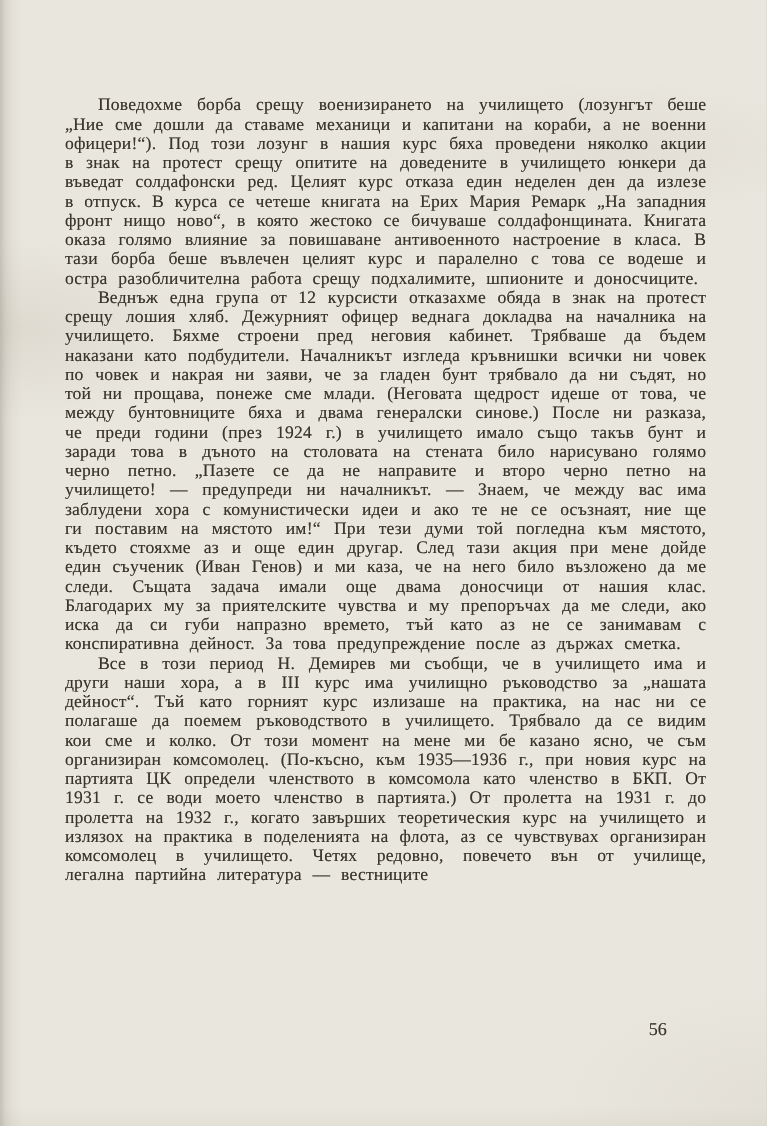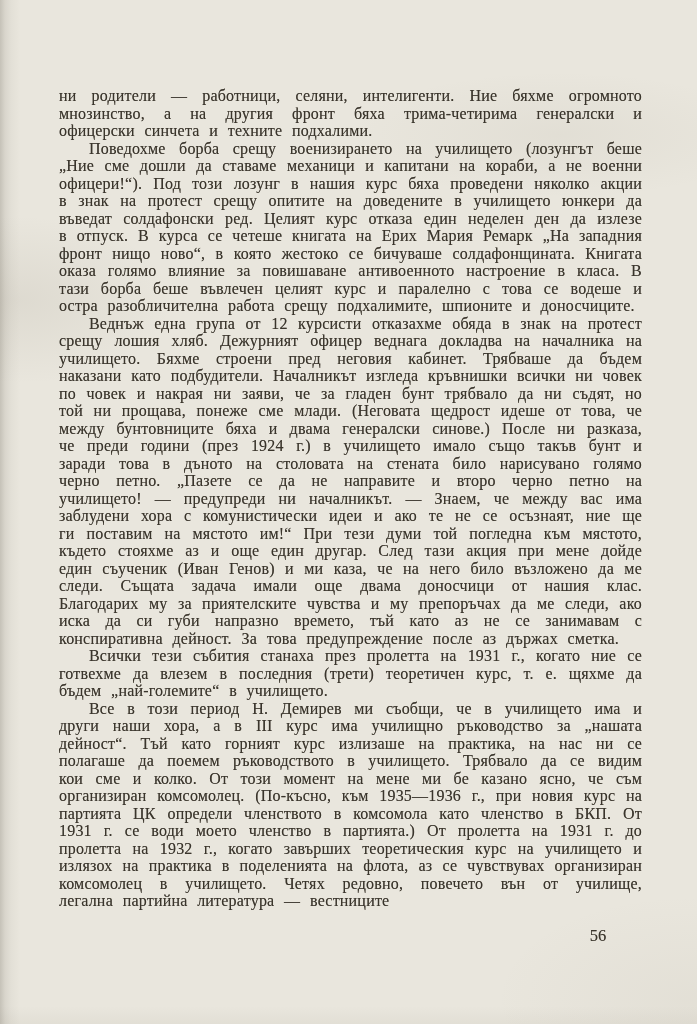--- a/index.html
+++ b/index.html
@@ -59,20 +59,18 @@
     font-size:16.5px;
     color:var(--ink);
     text-shadow:0 0 0.5px rgba(58,53,44,0.5);
   }
 </style>
 </head>
 <body>
 
 <div class="page">
   <div class="text-block">
-    <p class="no-indent">ни родители — работници, селяни, интелигенти. Ние бяхме огромното мнозинство, а на другия фронт бяха трима-четирима генералски и офицерски синчета и техните подхалими.</p>
     <p>Поведохме борба срещу военизирането на училището (лозунгът беше „Ние сме дошли да ставаме механици и капитани на кораби, а не военни офицери!“). Под този лозунг в нашия курс бяха проведени няколко акции в знак на протест срещу опитите на доведените в училището юнкери да въведат солдафонски ред. Целият курс отказа един неделен ден да излезе в отпуск. В курса се четеше книгата на Ерих Мария Ремарк „На западния фронт нищо ново“, в която жестоко се бичуваше солдафонщината. Книгата оказа голямо влияние за повишаване антивоенното настроение в класа. В тази борба беше въвлечен целият курс и паралелно с това се водеше и остра разобличителна работа срещу подхалимите, шпионите и доносчиците.</p>
     <p>Веднъж една група от 12 курсисти отказахме обяда в знак на протест срещу лошия хляб. Дежурният офицер веднага докладва на началника на училището. Бяхме строени пред неговия кабинет. Трябваше да бъдем наказани като подбудители. Началникът изгледа кръвнишки всички ни човек по човек и накрая ни заяви, че за гладен бунт трябвало да ни съдят, но той ни прощава, понеже сме млади. (Неговата щедрост идеше от това, че между бунтовниците бяха и двама генералски синове.) После ни разказа, че преди години (през 1924 г.) в училището имало също такъв бунт и заради това в дъното на столовата на стената било нарисувано голямо черно петно. „Пазете се да не направите и второ черно петно на училището! — предупреди ни началникът. — Знаем, че между вас има заблудени хора с комунистически идеи и ако те не се осъзнаят, ние ще ги поставим на мястото им!“ При тези думи той погледна към мястото, където стояхме аз и още един другар. След тази акция при мене дойде един съученик (Иван Генов) и ми каза, че на него било възложено да ме следи. Същата задача имали още двама доносчици от нашия клас. Благодарих му за приятелските чувства и му препоръчах да ме следи, ако иска да си губи напразно времето, тъй като аз не се занимавам с конспиративна дейност. За това предупреждение после аз държах сметка.</p>
-    <p>Всички тези събития станаха през пролетта на 1931 г., когато ние се готвехме да влезем в последния (трети) теоретичен курс, т. е. щяхме да бъдем „най-големите“ в училището.</p>
     <p>Все в този период Н. Демирев ми съобщи, че в училището има и други наши хора, а в III курс има училищно ръководство за „нашата дейност“. Тъй като горният курс излизаше на практика, на нас ни се полагаше да поемем ръководството в училището. Трябвало да се видим кои сме и колко. От този момент на мене ми бе казано ясно, че съм организиран комсомолец. (По-късно, към 1935—1936 г., при новия курс на партията ЦК определи членството в комсомола като членство в БКП. От 1931 г. се води моето членство в партията.) От пролетта на 1931 г. до пролетта на 1932 г., когато завърших теоретическия курс на училището и излязох на практика в поделенията на флота, аз се чувствувах организиран комсомолец в училището. Четях редовно, повечето вън от училище, легална партийна литература — вестниците</p>
   </div>
   <div class="page-number">56</div>
 </div>
 
 </body></html>

